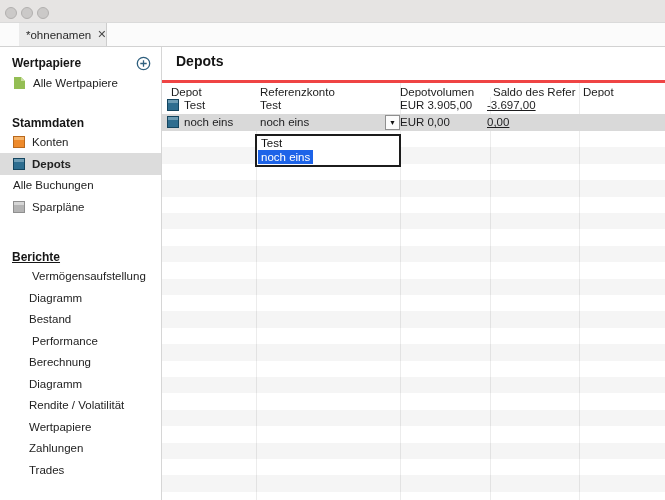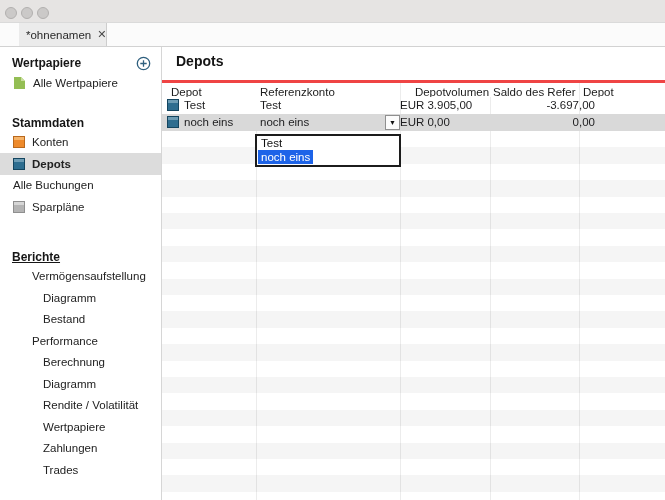--- a/index.html
+++ b/index.html
@@ -26,43 +26,43 @@
            background:#fff;border-right:1px solid #d6d6d6;box-sizing:content-box;}
   .s-header{position:relative;margin-top:8px;height:17px;line-height:17px;
             padding:0 12px;font-size:12px;font-weight:bold;color:#161616;}
   .s-header.m1{margin-top:21px;}
   .s-header.m2{margin-top:31px;text-decoration:underline;}
   .plus{position:absolute;right:10px;top:1px;width:15px;height:15px;}
   .s-item{height:21.5px;display:flex;align-items:center;gap:7px;
           padding-left:13px;font-size:11.5px;color:#222;}
   .s-item.sel{background:#dcdcdc;font-weight:bold;}
   .s-item.ind1{padding-left:32px;}
-  .s-item.ind2{padding-left:43px;}
+  .s-item.ind2{padding-left:29px;}
   .sq{width:12px;height:12px;box-sizing:border-box;flex:0 0 auto;}
   .sq.orange{background:linear-gradient(#f6b469 0 3px,#ee8a2b 3px);border:1px solid #b9681c;}
   .sq.teal{background:linear-gradient(#6d9cb4 0 3px,#2e6d8f 3px);border:1px solid #14455f;}
   .sq.gray{background:linear-gradient(#d6d6d6 0 3px,#b4b4b4 3px);border:1px solid #8f8f8f;}
 
   
   .main{position:absolute;left:162px;top:47px;width:503px;height:453px;background:#fff;}
   .main-title{position:absolute;left:14px;top:6px;font-size:14px;font-weight:bold;color:#141414;}
   .thead{position:absolute;left:0;right:0;top:33px;height:17px;
          border-top:3px solid #ef4444;font-size:11.5px;color:#1c1c1c;}
   .thead .cell{position:absolute;top:3px;line-height:13px;white-space:nowrap;}
   .hc1{left:9px;} .hc2{left:98px;}
-  .hc3{left:246px;width:88px;text-align:center;}
+  .hc3{left:238px;width:88px;text-align:left;}
   .hc4{left:331px;} .hc5{left:421px;}
   .trow{position:absolute;left:0;right:0;height:17px;font-size:11.5px;}
   .trow.r1{top:50px;background:#fff;}
   .trow.r2{top:67px;background:#d9d9d9;}
   .trow .cell{position:absolute;top:2px;line-height:13px;white-space:nowrap;}
   .c-icon{position:absolute;left:5px;top:2px;}
   .c-dep{left:22px;} .c-ref{left:98px;}
   .c-vol{left:238px;width:88px;text-align:left;}
-  .c-sal{left:349px;width:84px;text-align:right;}
+  .c-sal{left:325px;width:84px;text-decoration:underline;}
   .vl{position:absolute;top:0;bottom:0;width:1px;background:rgba(0,0,0,0.075);}
   .v1{left:94px;} .v2{left:238px;} .v3{left:328px;} .v4{left:417px;}
   .tbody-empty{position:absolute;left:0;right:0;top:84px;bottom:0;
     background:repeating-linear-gradient(to bottom,#ffffff 0 16.4px,#f5f5f5 16.4px 32.8px);}
 
   
   .combo-btn{position:absolute;left:223px;top:1px;width:15px;height:15px;
              background:#fcfcfc;border:1px solid #8f8f8f;box-sizing:border-box;
              display:flex;align-items:center;justify-content:center;
              font-size:7px;color:#111;line-height:1;}

